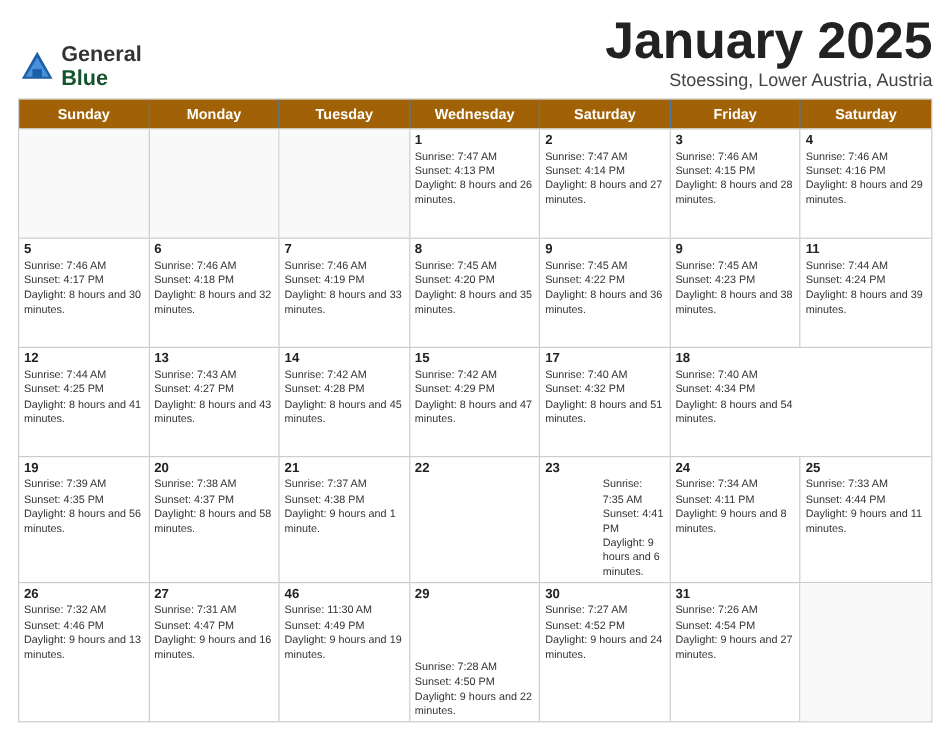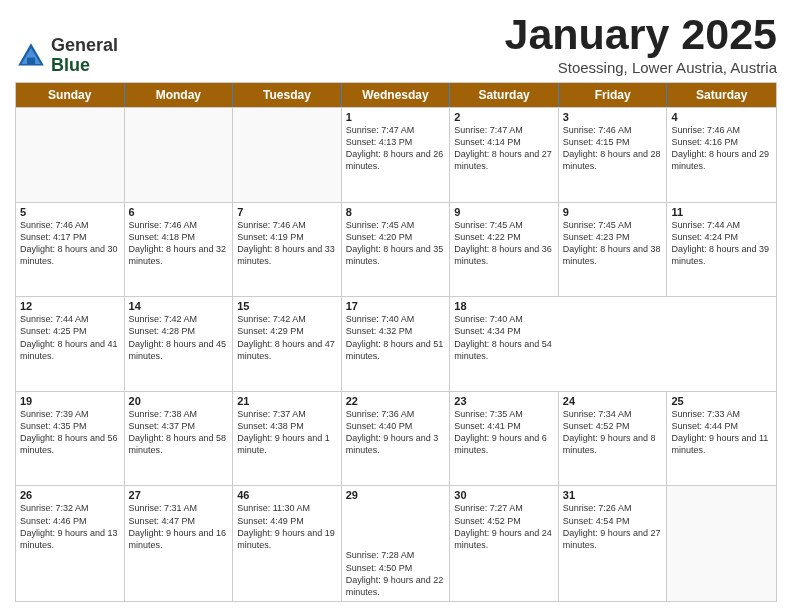--- a/index.html
+++ b/index.html
@@ -219,20 +219,26 @@
           </div>
         </div>
         <div class="cal-row">
           <div class="cal-cell">
             <div class="day-num">12</div>
             <div class="cell-text" style="white-space: pre-line;">Sunrise: 7:44 AM
 Sunset: 4:25 PM
 Daylight: 8 hours and 41 minutes.</div>
           </div>
           <div class="cal-cell">
+            <div class="day-num">13</div>
+            <div class="cell-text" style="white-space: pre-line;">Sunrise: 7:43 AM
+Sunset: 4:27 PM
+Daylight: 8 hours and 43 minutes.</div>
+          </div>
+          <div class="cal-cell">
             <div class="day-num">14</div>
             <div class="cell-text" style="white-space: pre-line;">Sunrise: 7:42 AM
 Sunset: 4:28 PM
 Daylight: 8 hours and 45 minutes.</div>
           </div>
           <div class="cal-cell">
             <div class="day-num">15</div>
             <div class="cell-text" style="white-space: pre-line;">Sunrise: 7:42 AM
 Sunset: 4:29 PM
 Daylight: 8 hours and 47 minutes.</div>
@@ -264,34 +270,31 @@
 Daylight: 8 hours and 58 minutes.</div>
           </div>
           <div class="cal-cell">
             <div class="day-num">21</div>
             <div class="cell-text" style="white-space: pre-line;">Sunrise: 7:37 AM
 Sunset: 4:38 PM
 Daylight: 9 hours and 1 minute.</div>
           </div>
           <div class="cal-cell">
             <div class="day-num">22</div>
-            <div class="cell-text" style="white-space: pre-line;">Sunrise: 7:36 AM
-Sunset: 4:40 PM
-Daylight: 9 hours and 3 minutes.</div>
           </div>
           <div class="cal-cell">
             <div class="day-num">23</div>
-            <div class="cell-text" style="white-space: pre-line;">Sunrise: 7:35 AM
+            <div class="cell-text" style="white-space: pre-line; margin-left: 48px;">Sunrise: 7:35 AM
 Sunset: 4:41 PM
 Daylight: 9 hours and 6 minutes.</div>
           </div>
           <div class="cal-cell">
             <div class="day-num">24</div>
             <div class="cell-text" style="white-space: pre-line;">Sunrise: 7:34 AM
-Sunset: 4:52 PM
+Sunset: 4:11 PM
 Daylight: 9 hours and 8 minutes.</div>
           </div>
           <div class="cal-cell">
             <div class="day-num">25</div>
             <div class="cell-text" style="white-space: pre-line;">Sunrise: 7:33 AM
 Sunset: 4:44 PM
 Daylight: 9 hours and 11 minutes.</div>
           </div>
         </div>
         <div class="cal-row">

